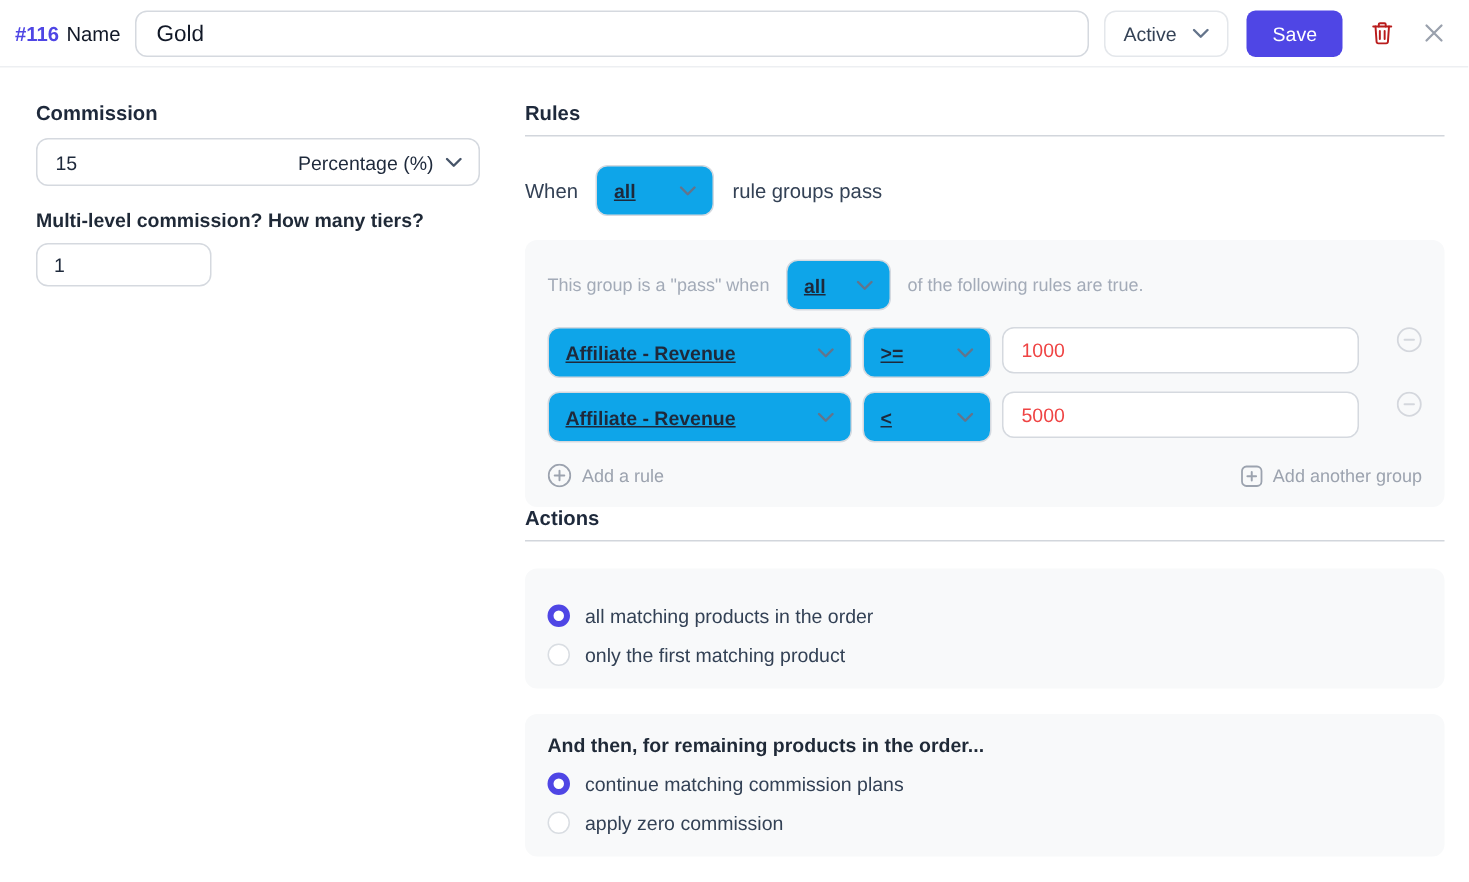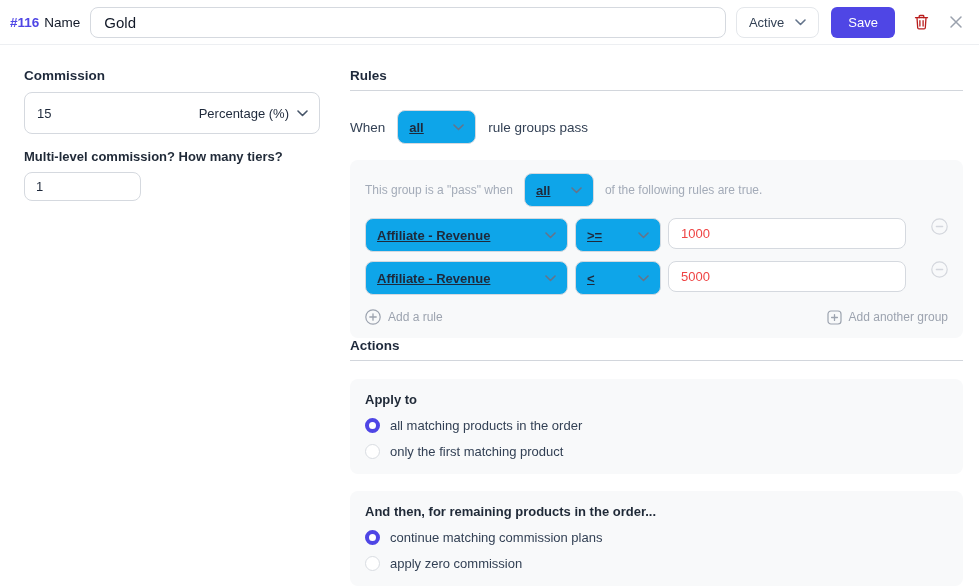--- a/index.html
+++ b/index.html
@@ -48,21 +48,21 @@
   .right-col { flex:1; min-width:0; }
 
   h2.section-h {
     margin:0; font-size:13.5px; font-weight:700; color:#1e293b; line-height:16px;
   }
   h2.ruled { border-bottom:1px solid #d2d6dc; padding-bottom:6px; }
 
   
   .rate-group {
     margin-top:8px; display:flex; align-items:center;
-    border:1px solid #d5d9df; border-radius:8px; height:42px;
+    border:1px solid #d5d9df; border-radius:8px; height:32px;
     background:#fff; padding-right:11px;
   }
   .rate-input {
     border:none; outline:none; background:transparent;
     flex:1; min-width:0; padding:0 12px; font-size:13px; color:#1e293b;
     font-family:"Liberation Sans",sans-serif;
   }
   .inline-select {
     display:flex; align-items:center; gap:8px;
     font-size:13px; color:#1e293b; cursor:pointer; white-space:nowrap;
@@ -256,21 +256,20 @@
               <path d="M7.5 4.6v5.8M4.6 7.5h5.8" stroke="#9ca3af" stroke-width="1.3" stroke-linecap="round"></path>
             </svg>
           <span>Add another group</span>
         </span>
       </div>
     </div>
 
     <h2 class="section-h ruled actions-h">Actions</h2>
 
     <div class="panel">
-      <div class="panel-label">Apply to</div>
       <div class="opt">
         <span class="radio sel"></span>
         <span>all matching products in the order</span>
       </div>
       <div class="opt">
         <span class="radio"></span>
         <span>only the first matching product</span>
       </div>
     </div>
 

